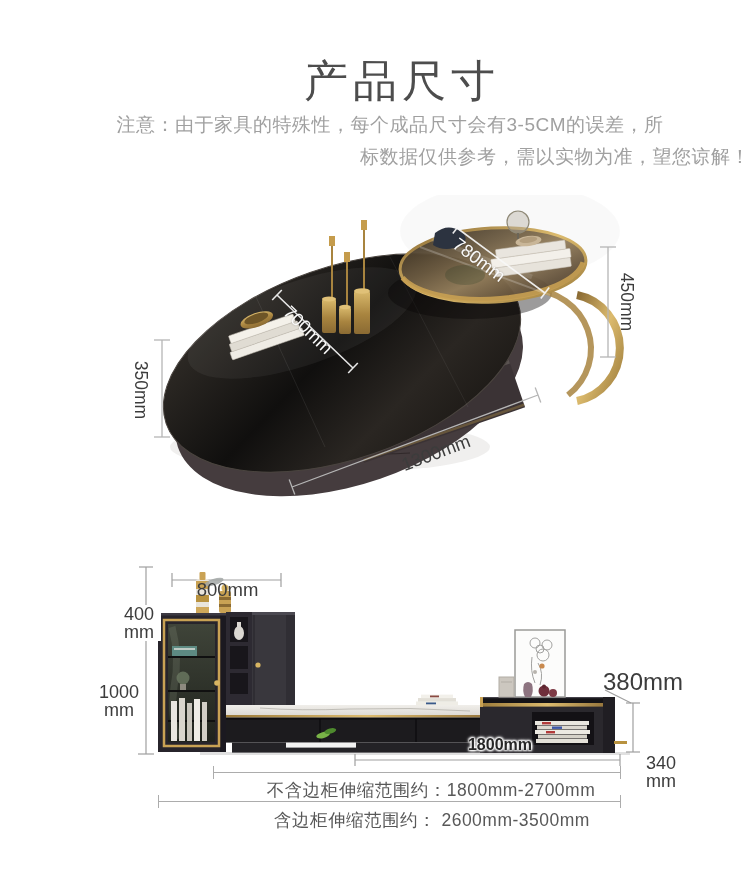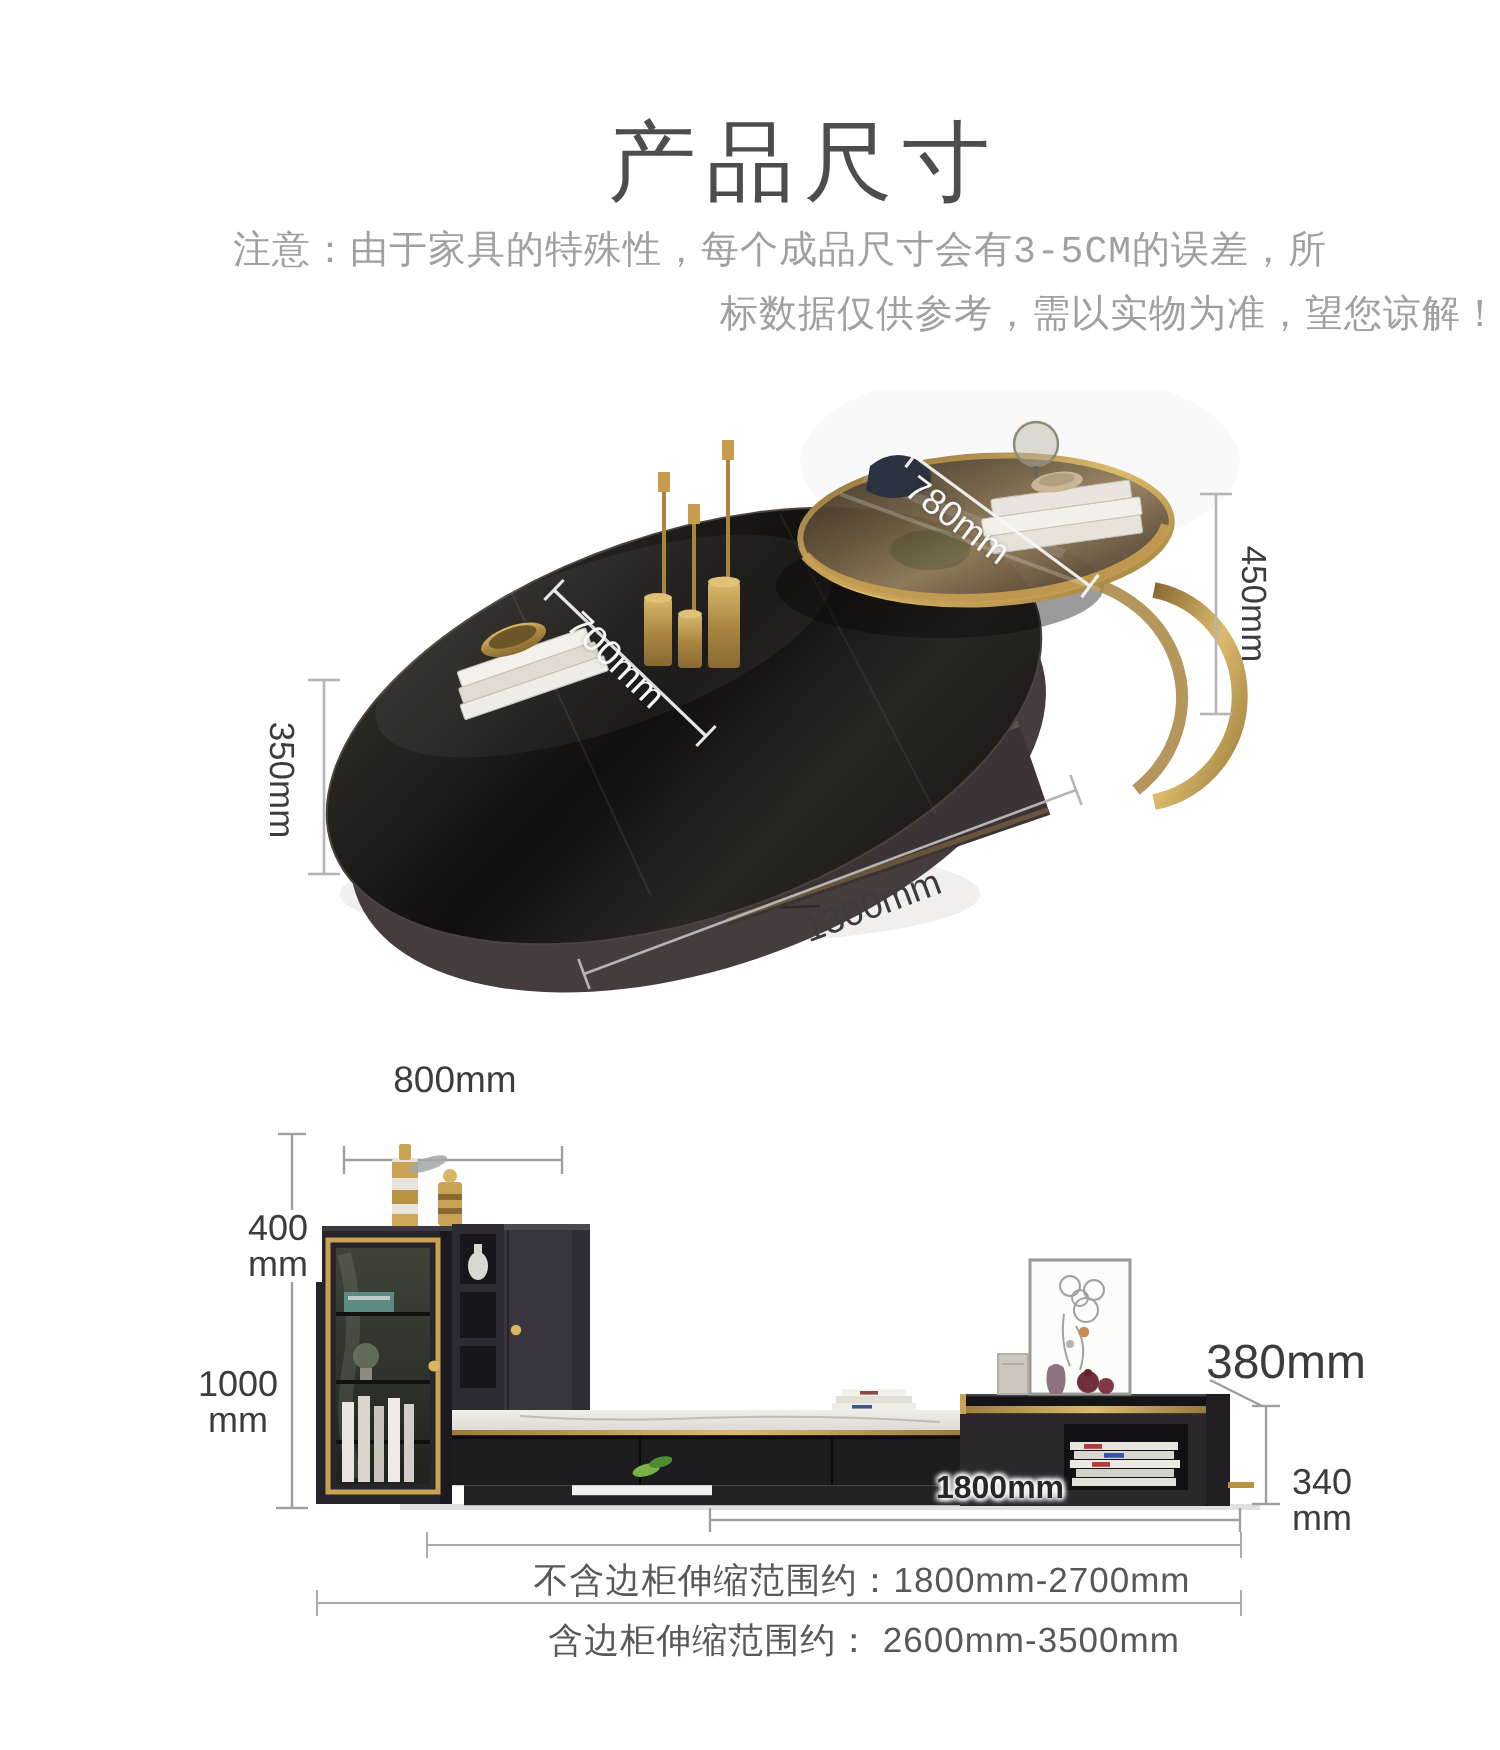--- a/index.html
+++ b/index.html
@@ -3,21 +3,21 @@
 <meta charset="utf-8">
 <style>
   html,body{margin:0;padding:0;background:#fff;}
   .canvas{position:relative;width:750px;height:875px;background:#ffffff;overflow:hidden;
           font-family:"Liberation Sans","DejaVu Sans",sans-serif;}
   .title{position:absolute;left:30px;top:40px;width:720px;margin:12px;text-align:center;
          font-family:"Liberation Serif","DejaVu Serif",serif;font-weight:400;
          font-size:44px;color:#4d4d4d;letter-spacing:5px;}
   .notice{position:absolute;left:30px;width:720px;text-align:center;
           font-size:19px;color:#a0a0a0;letter-spacing:.5px;}
-  .n1{top:112px;font-family:Liberation Mono, monospace;} .n2{top:144px;text-align:right;}
+  .n1{top:112px;} .n2{top:144px;text-align:right;}
   svg.scene{position:absolute;}
   .dim{position:absolute;font-size:17.5px;color:#3c3c3c;text-align:center;white-space:nowrap;line-height:20px;}
   .dim.white{color:#fafafa;font-size:18px;text-shadow:0 0 2px rgba(0,0,0,.25);}
   .dim.rot90{transform:rotate(90deg);transform-origin:center;}
   .dim.two{line-height:18px;font-size:18px;background:#fff;margin-top:29px;}
   .dim.big{font-size:18.5px;}
   .dim.bold1800{font-weight:700;font-size:16px;color:#262626;
        text-shadow:-1px -1px 2px #fff,1px -1px 2px #fff,-1px 1px 2px #fff,1px 1px 2px #fff,0 0 4px #fff;}
   .fline{position:absolute;border-top:1.2px solid #acacac;height:0;}
   .ftick{position:absolute;width:1.2px;height:13px;background:#acacac;}
@@ -305,31 +305,31 @@
       <line x1="525" y1="145" x2="551" y2="158"></line>
       <line x1="553" y1="158" x2="553" y2="207"></line>
         <line x1="546" y1="158" x2="560" y2="158"></line>
         <line x1="546" y1="207" x2="560" y2="207"></line>
       <line x1="275" y1="215" x2="540" y2="215"></line>
         <line x1="275" y1="209" x2="275" y2="221"></line>
         <line x1="540" y1="209" x2="540" y2="221"></line>
     </g>
   </svg>
 
-  <div class="dim" style="left:180px;top:530px;width:95px;font-size:18.5px">800mm</div>
+  <div class="dim" style="left:180px;top:580px;width:95px;font-size:18.5px">800mm</div>
   <div class="dim two" style="left:117px;top:576px;width:44px">
     <span style="display:block">400</span>
     <span style="display:block">mm</span>
   </div>
   <div class="dim two" style="left:93px;top:654px;width:52px">
     <span style="display:block">1000</span>
     <span style="display:block">mm</span>
   </div>
   <div class="dim" style="left:597px;top:672px;width:92px;font-size:24px">380mm</div>
-  <div class="dim two" style="left:637px;top:703px;width:48px;background:transparent">
+  <div class="dim two" style="left:637px;top:725px;width:48px;background:transparent">
     <span style="display:block">340</span>
     <span style="display:block">mm</span>
   </div>
   <div class="dim bold1800" style="left:452px;top:735px;width:96px">1800mm</div>
 
   <div class="fline" style="left:213px;top:772px;width:407px"></div>
   <div class="ftick" style="left:213px;top:766px"></div>
   <div class="ftick" style="left:620px;top:766px"></div>
   <div class="ftext" style="left:71px;top:778px;width:720px">不含边柜伸缩范围约：1800mm-2700mm</div>
 

